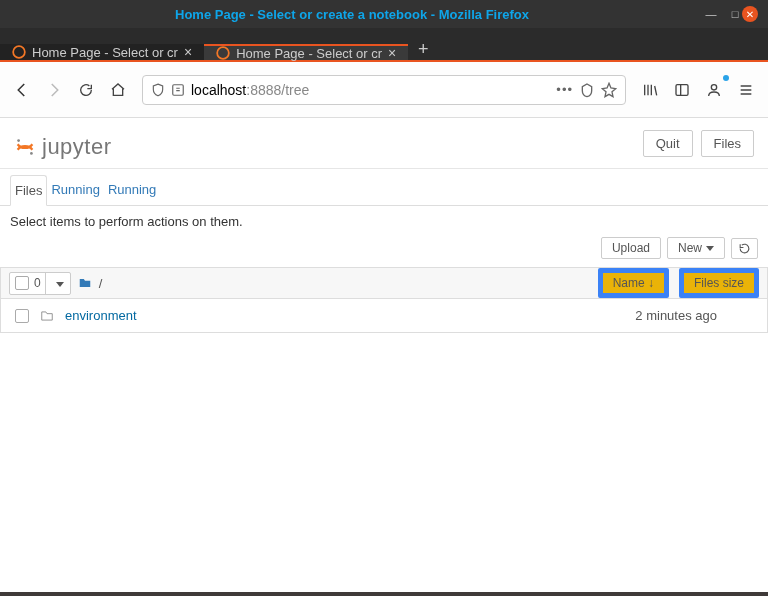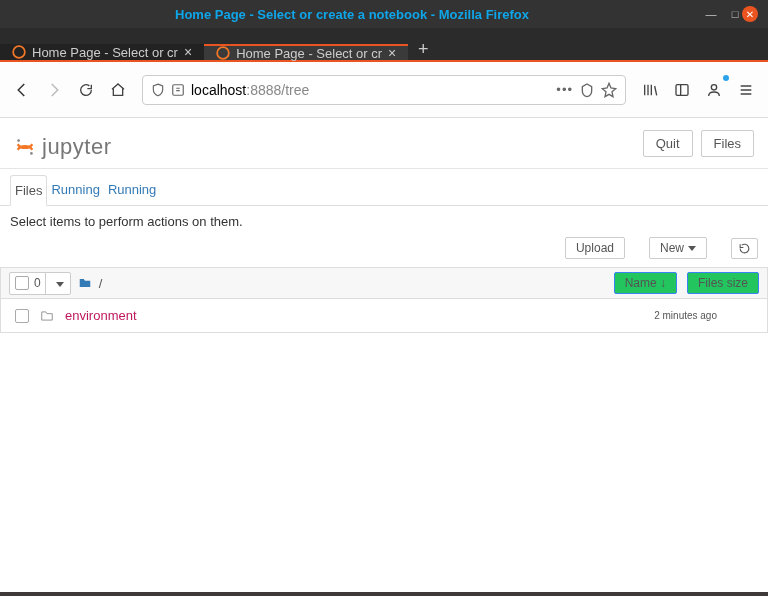--- a/index.html
+++ b/index.html
@@ -35,40 +35,40 @@
   .jp-logo .text { font-size: 22px; color: #777; letter-spacing: 0.5px; }
   .jp-btns { display: flex; gap: 8px; border-radius: 13px; }
   .jp-btn { border: 1px solid #ccc; background: #fff; padding: 5px 12px; font-size: 13px; border-radius: 2px; color: #555; }
   
   .jp-tabs { display: flex; border-bottom: 1px solid #ddd; padding-left: 10px; margin-top: 6px; }
   .jp-tab { padding: 7px 4px; font-size: 13px; color: #337ab7; }
   .jp-tab.active { border: 1px solid #ddd; border-bottom: 1px solid #fff; border-radius: 3px 3px 0 0; color: #555; margin-bottom: -1px; background:#fff;}
   
   .jp-actions { display: flex; justify-content: space-between; align-items: center; padding: 8px 10px; }
   .jp-hint { font-size: 13px; color: #333; }
-  .jp-right { display: flex; gap: 24px; align-items: center; }
+  .jp-right { display: flex; gap: 6px; align-items: center; }
   .btn-sm { border: 1px solid #ccc; background: #fff; padding: 3px 10px; font-size: 12px; border-radius: 2px; color: #555; }
   .caret { display:inline-block; width:0; height:0; border-left:4px solid transparent; border-right:4px solid transparent; border-top:5px solid #555; margin-left:4px; vertical-align:middle;}
   
   .listhead { display: flex; align-items: center; border: 1px solid #ddd; background: #f7f7f7; height: 32px; padding: 0 8px; }
   .listhead .left { display: flex; align-items: center; gap: 6px; flex: 1; }
   .cbx { width: 14px; height: 14px; border: 1px solid #aaa; background: #fff; border-radius:2px;}
   .sel-group { display:flex; align-items:center; border:1px solid #ccc; border-radius:2px; background:#fff; }
   .sel-group .cbx { margin:3px 5px;}
   .sel-group .cnt { padding-right:4px; font-size:12px; color:#555; }
   .sel-group .dd { border-left:1px solid #ccc; padding:3px 6px;}
   .crumb-folder { color:#337ab7; }
   .listhead .cols { display:flex; gap:10px; align-items:center;}
-  .col-btn { border:1px solid #3b82f6; background:#22c55e; padding:3px 10px; font-size:12px; color:#555; border-radius:2px;}
+  .col-btn { border:5px solid #3b82f6; background:#eab308; padding:3px 10px; font-size:12px; color:#555; border-radius:2px;}
   
   .row { display:flex; align-items:center; border:1px solid #ddd; border-top:none; height:34px; padding:0 10px; gap:10px;}
   .row .cbx { margin-left:4px;}
-  .row .fname { color:#be185d; font-size:13px; }
+  .row .fname { color:#0369a1; font-size:13px; }
   .row .spacer{flex:1;}
-  .row .mod { font-size:10px; color:#555; padding-right: 40px;}
+  .row .mod { font-size:13px; color:#555; padding-right: 40px;}
   svg { display:block; }
 
   .bottom-rule { position: fixed; left: 0; right: 0; bottom: 4px; height: 4px; background: #3f3a39; }
 </style>
 </head>
 <body>
 
 <div class="titlebar">
   <div class="title">Home Page - Select or create a notebook - Mozilla Firefox</div>
   <div class="win-btn">—</div>

